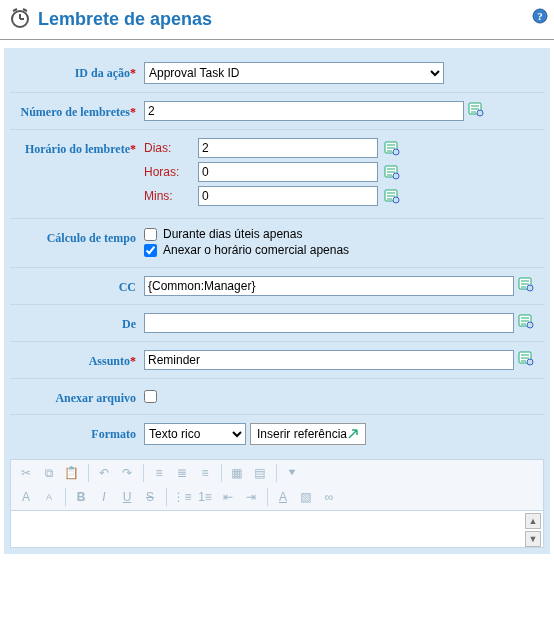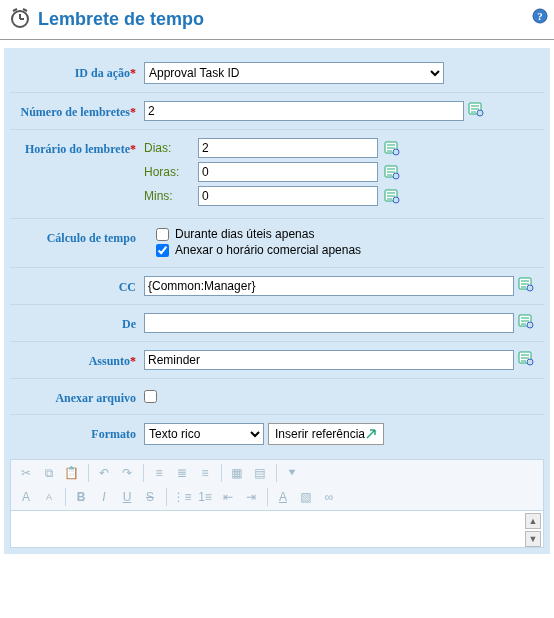--- a/index.html
+++ b/index.html
@@ -72,21 +72,21 @@
   .req { color: #cc0000; font-weight: bold; }
 
   select.form-select {
     width: 300px;
     height: 22px;
     font-size: 12px;
     border: 1px solid #7F9DB9;
     background: #fff;
   }
   select.form-select-sm {
-    width: 120px;
+    width: 102px;
     height: 22px;
     font-size: 12px;
     border: 1px solid #7F9DB9;
     background: #fff;
   }
 
   input.form-input {
     height: 20px;
     padding: 1px 3px;
     border: 1px solid #7F9DB9;
@@ -98,37 +98,36 @@
   .w-wide { width: 370px; }
 
   .sub-row {
     display: flex;
     align-items: center;
     margin-bottom: 4px;
     gap: 6px;
   }
   .sub-label {
     width: 48px;
-    color: #4d7c0f;
+    color: #b91c1c;
     text-align: left;
   }
 
   .lookup-icon {
     width: 16px;
     height: 16px;
     cursor: pointer;
     flex-shrink: 0;
   }
 
   .chk-row {
     display: flex;
     align-items: center;
     gap: 4px;
     margin-bottom: 2px;
-    margin-left: 12px;
   }
   .chk-row label { color: #000; }
 
   .insert-ref-btn {
     display: inline-flex;
     align-items: center;
     border: 1px solid #999;
     background: #fff;
     padding: 2px 6px;
     height: 22px;
@@ -206,21 +205,21 @@
 
 <div class="header">
   <span>
     <svg width="24" height="24" viewBox="0 0 24 24">
       <circle cx="12" cy="13" r="8" fill="none" stroke="#555" stroke-width="2"></circle>
       <line x1="12" y1="13" x2="12" y2="8" stroke="#555" stroke-width="2"></line>
       <line x1="12" y1="13" x2="16" y2="13" stroke="#555" stroke-width="2"></line>
       <path d="M5 5 L9 3 M19 5 L15 3" stroke="#555" stroke-width="2"></path>
     </svg>
   </span>
-  <span class="header-title">Lembrete de tempo</span>
+  <span class="header-title">Lembrete de apenas</span>
   <span class="help-icon">
     <svg width="16" height="16" viewBox="0 0 16 16">
       <circle cx="8" cy="8" r="7" fill="#3A7FCB" stroke="#2b5f99"></circle>
       <text x="8" y="12" text-anchor="middle" font-size="11" font-weight="bold" fill="#fff" font-family="Georgia">?</text>
     </svg>
   </span>
 </div>
 
 <hr class="sep">
 

